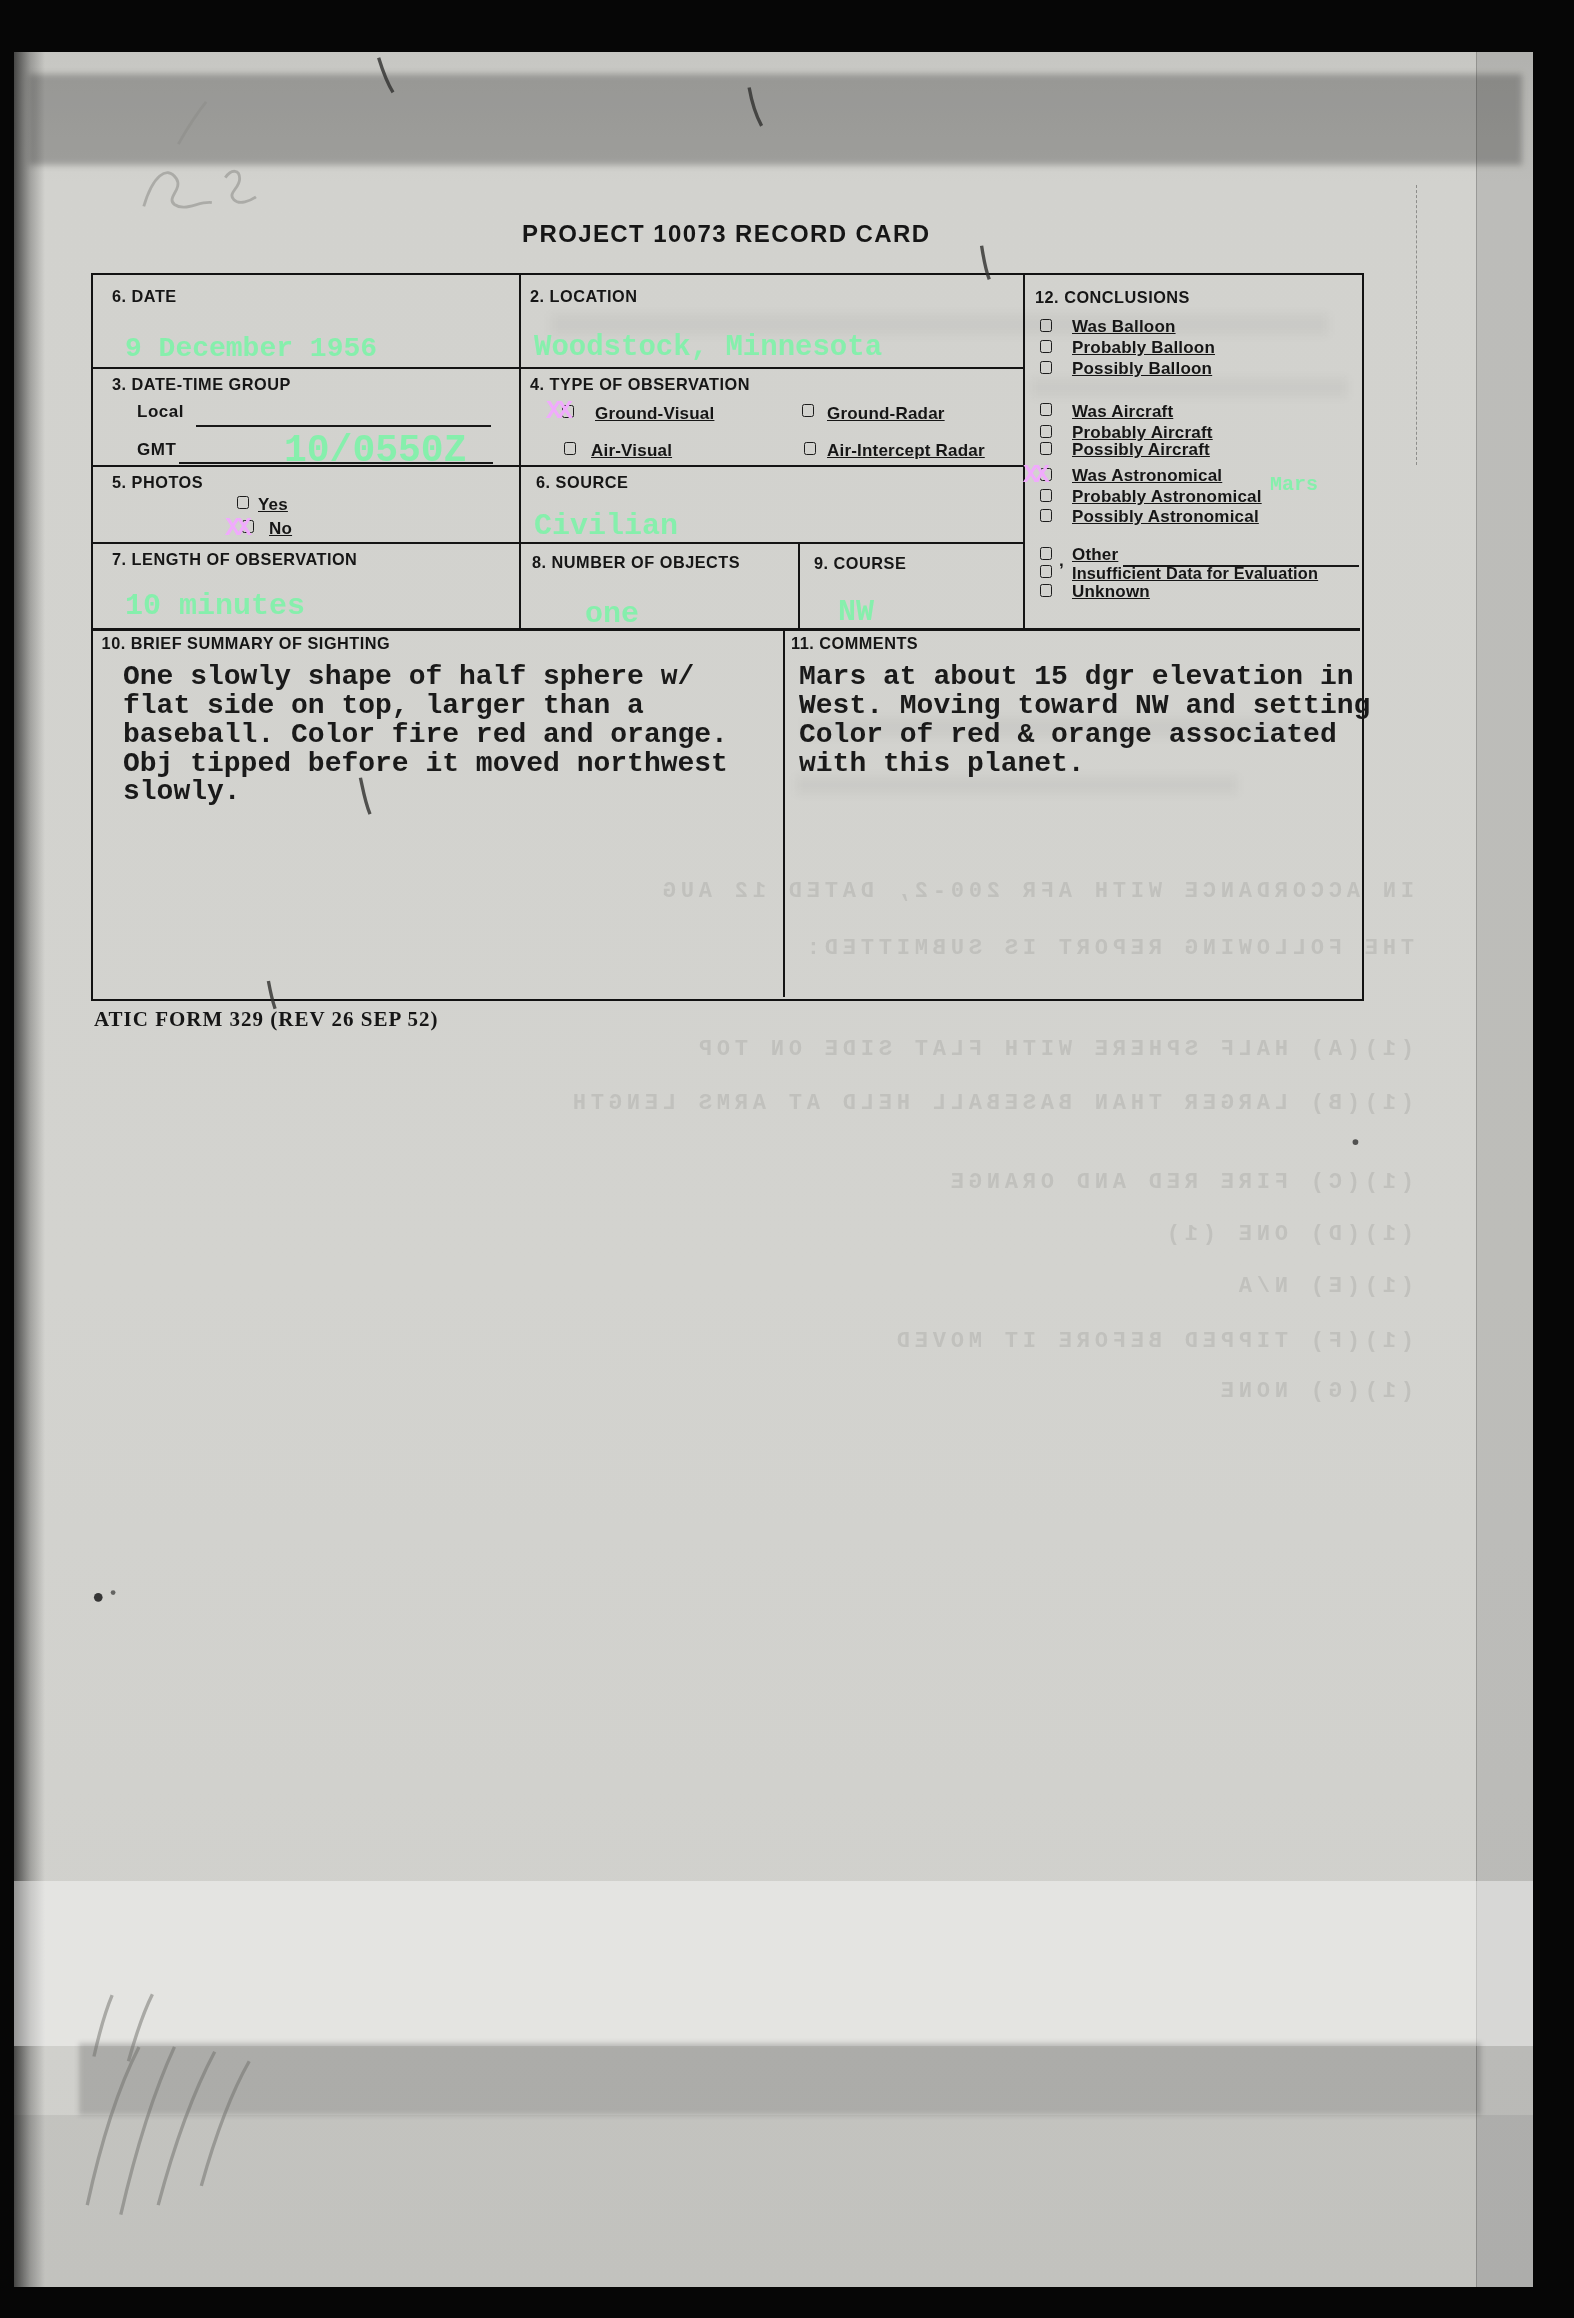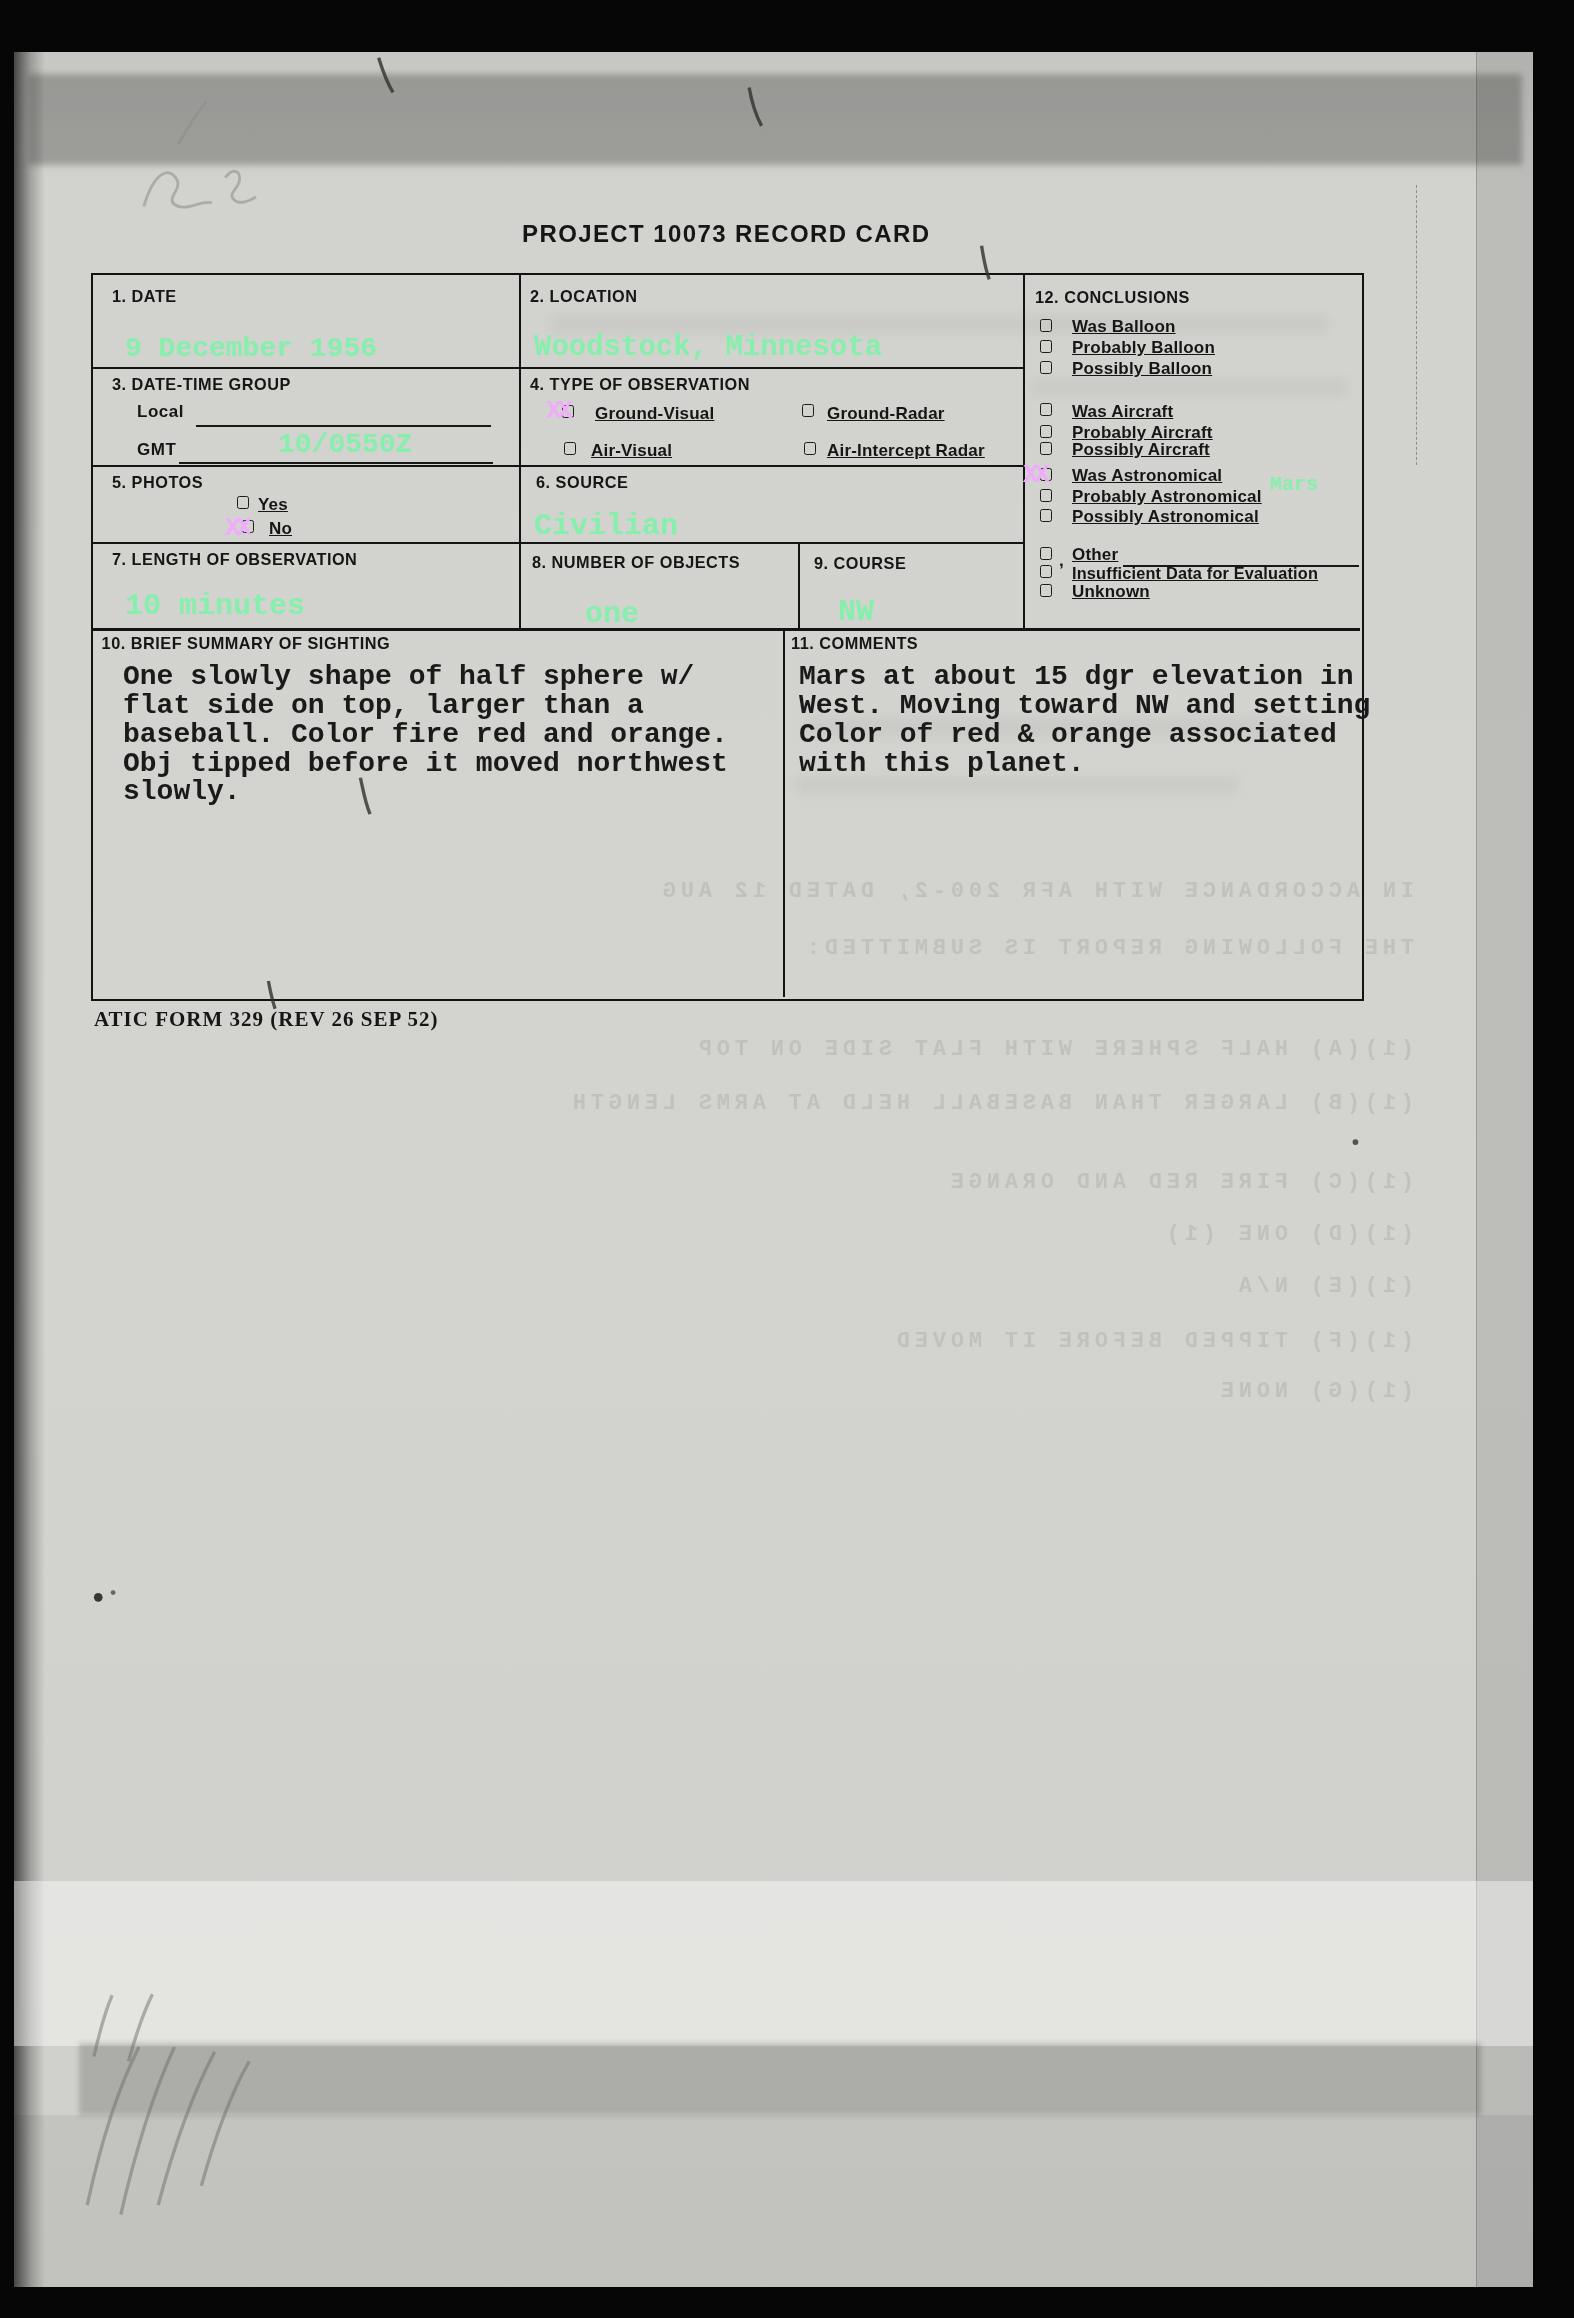--- a/index.html
+++ b/index.html
@@ -92,32 +92,32 @@
 
     <div class="vline" style="left:426px;top:0;width:2.4px;height:353px"></div>
     <div class="vline" style="left:930px;top:0;width:2.4px;height:353px"></div>
     <div class="hline" style="left:0;top:92px;width:932px;height:2.4px"></div>
     <div class="hline" style="left:0;top:190px;width:932px;height:2.4px"></div>
     <div class="hline" style="left:0;top:267px;width:932px;height:2.4px"></div>
     <div class="hline" style="left:0;top:353px;width:1267px;height:2.9px"></div>
     <div class="vline" style="left:705px;top:267px;width:2.4px;height:87px"></div>
     <div class="vline" style="left:690px;top:353px;width:2.4px;height:369px"></div>
 
-    <div class="lbl" style="left:19px;top:11.5px">1. DATE</div>
+    <div class="lbl" style="left:19px;top:11.5px">6. DATE</div>
     <div class="typed" style="left:32px;top:58px">9 December 1956</div>
 
     <div class="lbl" style="left:437px;top:11.5px">2. LOCATION</div>
     <div class="typed" style="left:441px;top:56px;font-size:29px">Woodstock, Minnesota</div>
 
     <div class="lbl" style="left:19px;top:100px">3. DATE-TIME GROUP</div>
     <div class="slbl" style="left:44px;top:127px">Local</div>
     <div class="typed" style="left:173px;top:121px"></div>
     <div class="uline" style="left:103px;top:150px;width:295px"></div>
     <div class="slbl" style="left:44px;top:165px">GMT</div>
-    <div class="typed" style="left:185px;top:154px;font-size:28px">10/0550Z</div>
+    <div class="typed" style="left:191px;top:154px;font-size:38px">10/0550Z</div>
     <div class="uline" style="left:86px;top:187px;width:314px"></div>
 
     <div class="lbl" style="left:437px;top:100px">4. TYPE OF OBSERVATION</div>
     <span class="cb" style="left:469px;top:130px"></span>
     <div class="typed-sm" style="left:453px;top:121px">XX</div>
     <div class="opt" style="left:502px;top:129px">Ground-Visual</div>
     <span class="cb" style="left:709px;top:129px"></span>
     <div class="opt" style="left:734px;top:129px">Ground-Radar</div>
     <span class="cb" style="left:471px;top:167px"></span>
     <div class="opt" style="left:498px;top:166px">Air-Visual</div>

